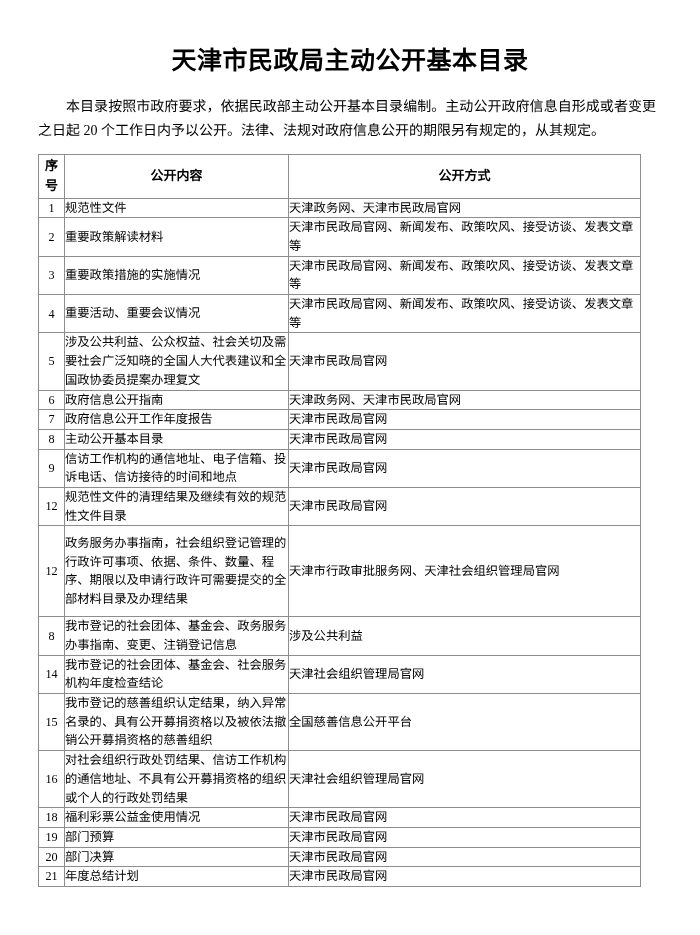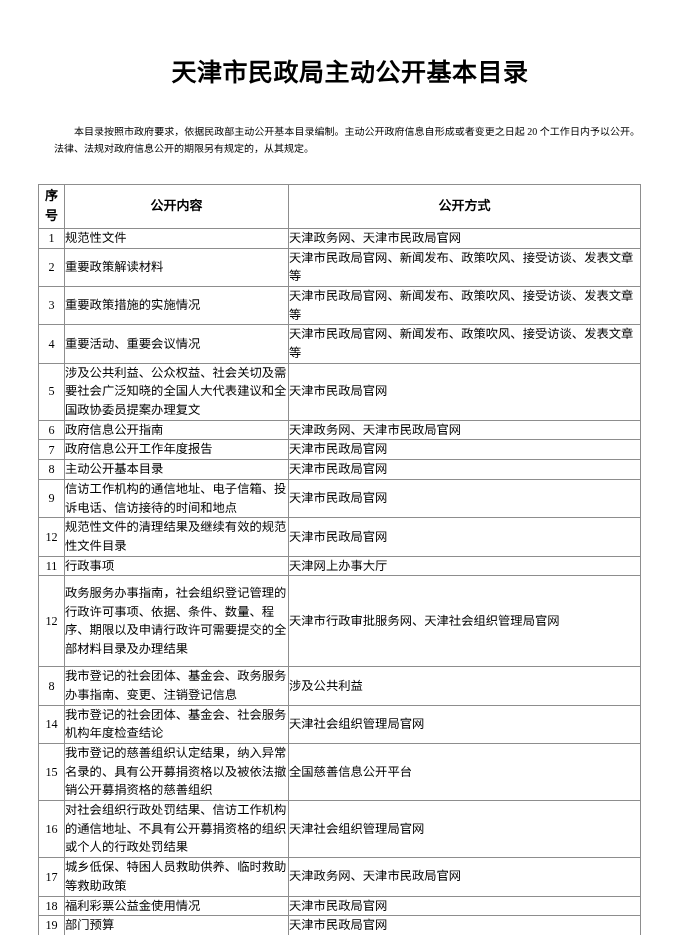--- a/index.html
+++ b/index.html
@@ -17,34 +17,34 @@
   }
   .page {
     position: relative;
     width: 700px;
     height: 935px;
     box-sizing: border-box;
     padding: 0;
     background: #ffffff;
   }
   .doc-title {
-    margin: 12px;
+    margin: 0;
     padding-top: 46px;
     text-align: center;
     font-family: "Liberation Serif", "DejaVu Serif", serif;
     font-size: 25px;
     font-weight: bold;
     letter-spacing: 0.5px;
     line-height: 1.2;
     color: #000000;
   }
   .intro {
-    margin: 16px;
+    margin: 0;
     padding: 19px 44px 0 38px;
-    font-size: 10px;
+    font-size: 14px;
     line-height: 1.72;
     text-align: justify;
     text-justify: inter-ideograph;
     text-indent: 2em;
     color: #000000;
   }
   .table-wrap {
     padding: 11px 0 0 38px;
   }
   table.catalog {
@@ -163,25 +163,20 @@
           <tr class="r-h2">
             <td class="col-no">9</td>
             <td class="col-body">信访工作机构的通信地址、电子信箱、投诉电话、信访接待的时间和地点</td>
             <td class="col-way">天津市民政局官网</td>
           </tr>
           <tr class="r-h2">
             <td class="col-no">12</td>
             <td class="col-body">规范性文件的清理结果及继续有效的规范性文件目录</td>
             <td class="col-way">天津市民政局官网</td>
           </tr>
-          <tr class="r-h1">
-            <td class="col-no">11</td>
-            <td class="col-body">行政事项</td>
-            <td class="col-way">天津网上办事大厅</td>
-          </tr>
           <tr class="r-h5">
             <td class="col-no">12</td>
             <td class="col-body">政务服务办事指南，社会组织登记管理的行政许可事项、依据、条件、数量、程序、期限以及申请行政许可需要提交的全部材料目录及办理结果</td>
             <td class="col-way">天津市行政审批服务网、天津社会组织管理局官网</td>
           </tr>
           <tr class="r-h2">
             <td class="col-no">8</td>
             <td class="col-body">我市登记的社会团体、基金会、政务服务办事指南、变更、注销登记信息</td>
             <td class="col-way">涉及公共利益</td>
           </tr>
@@ -193,25 +188,20 @@
           <tr class="r-h3">
             <td class="col-no">15</td>
             <td class="col-body">我市登记的慈善组织认定结果，纳入异常名录的、具有公开募捐资格以及被依法撤销公开募捐资格的慈善组织</td>
             <td class="col-way">全国慈善信息公开平台</td>
           </tr>
           <tr class="r-h3">
             <td class="col-no">16</td>
             <td class="col-body">对社会组织行政处罚结果、信访工作机构的通信地址、不具有公开募捐资格的组织或个人的行政处罚结果</td>
             <td class="col-way">天津社会组织管理局官网</td>
           </tr>
-          <tr class="r-h2">
-            <td class="col-no">17</td>
-            <td class="col-body">城乡低保、特困人员救助供养、临时救助等救助政策</td>
-            <td class="col-way">天津政务网、天津市民政局官网</td>
-          </tr>
           <tr class="r-h1">
             <td class="col-no">18</td>
             <td class="col-body">福利彩票公益金使用情况</td>
             <td class="col-way">天津市民政局官网</td>
           </tr>
           <tr class="r-h1">
             <td class="col-no">19</td>
             <td class="col-body">部门预算</td>
             <td class="col-way">天津市民政局官网</td>
           </tr>

